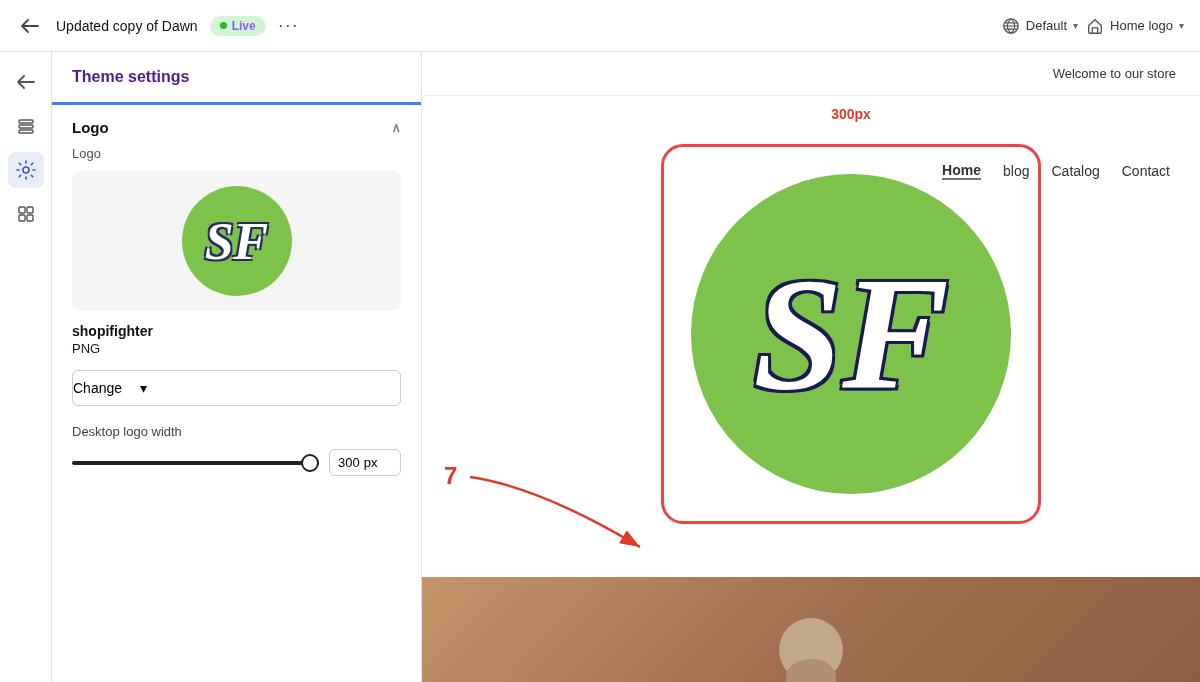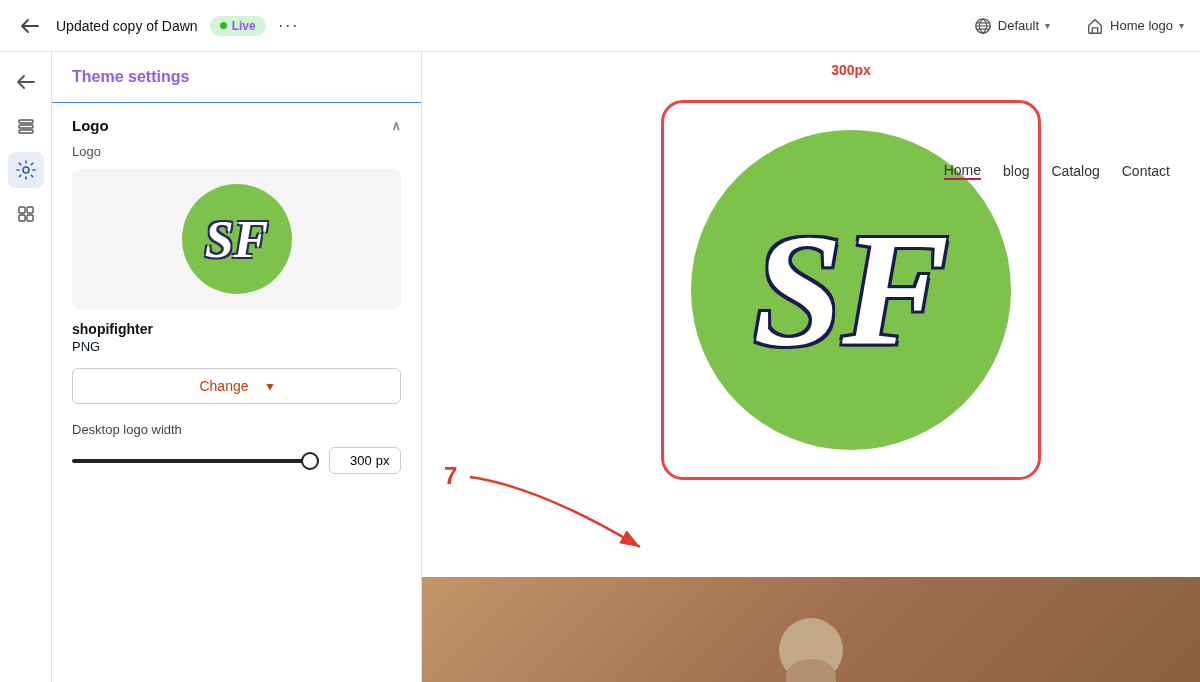--- a/index.html
+++ b/index.html
@@ -47,21 +47,21 @@
     .topbar-more {
       color: #555;
       font-size: 18px;
       cursor: pointer;
       letter-spacing: 1px;
     }
     .topbar-right {
       margin-left: auto;
       display: flex;
       align-items: flex-end;
-      gap: 36px;
+      gap: 8px;
     }
     .topbar-view-selector {
       display: flex;
       align-items: center;
       gap: 6px;
       font-size: 13px;
       color: #333;
       cursor: pointer;
     }
     .topbar-home-selector {
@@ -111,22 +111,22 @@
       background: #fff;
       border-right: 1px solid #e0e0e0;
       display: flex;
       flex-direction: column;
       overflow-y: auto;
     }
     .settings-header {
       padding: 16px 20px;
       font-size: 16px;
       font-weight: 600;
-      color: #8b5cf6;
-      border-bottom: 1px solid #3b82f6;
+      color: #4c1d95;
+      border-bottom: 3px solid #3b82f6;
     }
     .section-header {
       display: flex;
       align-items: center;
       justify-content: space-between;
       padding: 14px 20px 10px;
       font-size: 15px;
       font-weight: 600;
       color: #111;
     }
@@ -178,23 +178,22 @@
     .change-button {
       width: 100%;
       padding: 9px 0;
       border: 1px solid #ccc;
       border-radius: 6px;
       background: #fff;
       font-size: 14px;
       cursor: pointer;
       display: flex;
       align-items: center;
-      justify-content: center;
       gap: 18px;
-      color: #c2410c;
+      color: #000000;
       margin-bottom: 18px;
     }
 
     .desktop-logo-label {
       font-size: 13px;
       color: #444;
       margin-bottom: 10px;
     }
     .slider-row {
       display: flex;
@@ -215,21 +214,21 @@
       transform: translateY(-50%);
       width: 18px; height: 18px;
       background: #fff;
       border: 2px solid #222;
       border-radius: 50%;
       cursor: pointer;
     }
     .slider-value-box {
       border: 1px solid #ccc;
       border-radius: 6px;
-      padding: 5px 20px;
+      padding: 5px 8px;
       font-size: 13px;
       width: 72px;
       text-align: center;
       display: flex;
       align-items: center;
       gap: 4px;
       background: #fff;
     }
 
     
@@ -399,32 +398,35 @@
         </div>
         <div class="slider-value-box">
           <span>300</span>
           <span>px</span>
         </div>
       </div>
     </div>
   </div>
 
   <div class="preview-area" style="position:relative;">
+    <div class="preview-topbar">
+      <span>Welcome to our store</span>
+    </div>
 
     <div style="position:relative; padding: 10px 0 0 80px; display:flex; flex-direction:column; align-items:center;">
       <div style="color:#e03a2a; font-size:14px; font-weight:700; margin-bottom:22px; text-align:center;">300px</div>
       <div class="preview-logo-frame">
         <div class="preview-logo-circle">
           <span class="preview-sf-text">SF</span>
         </div>
       </div>
     </div>
 
     <div class="preview-nav" style="top: 110px; right: 30px; transform: none; position:absolute; display:flex; gap:22px; font-size:14px;">
-      <span class="nav-item active" style="border-bottom:2px solid #be185d;">Home</span>
+      <span class="nav-item active" style="border-bottom:2px solid #737373;font-weight:bold;">Home</span>
       <span class="nav-item">blog</span>
       <span class="nav-item">Catalog</span>
       <span class="nav-item">Contact</span>
     </div>
 
     <div style="position:absolute; left:22px; top:410px; font-size:24px; font-weight:900; color:#e03a2a; z-index:20; pointer-events:none;">
       <span>7</span>
     </div>
     <svg style="position:absolute; left:38px; top:415px; pointer-events:none; z-index:20;" width="230" height="120">
       <defs>

